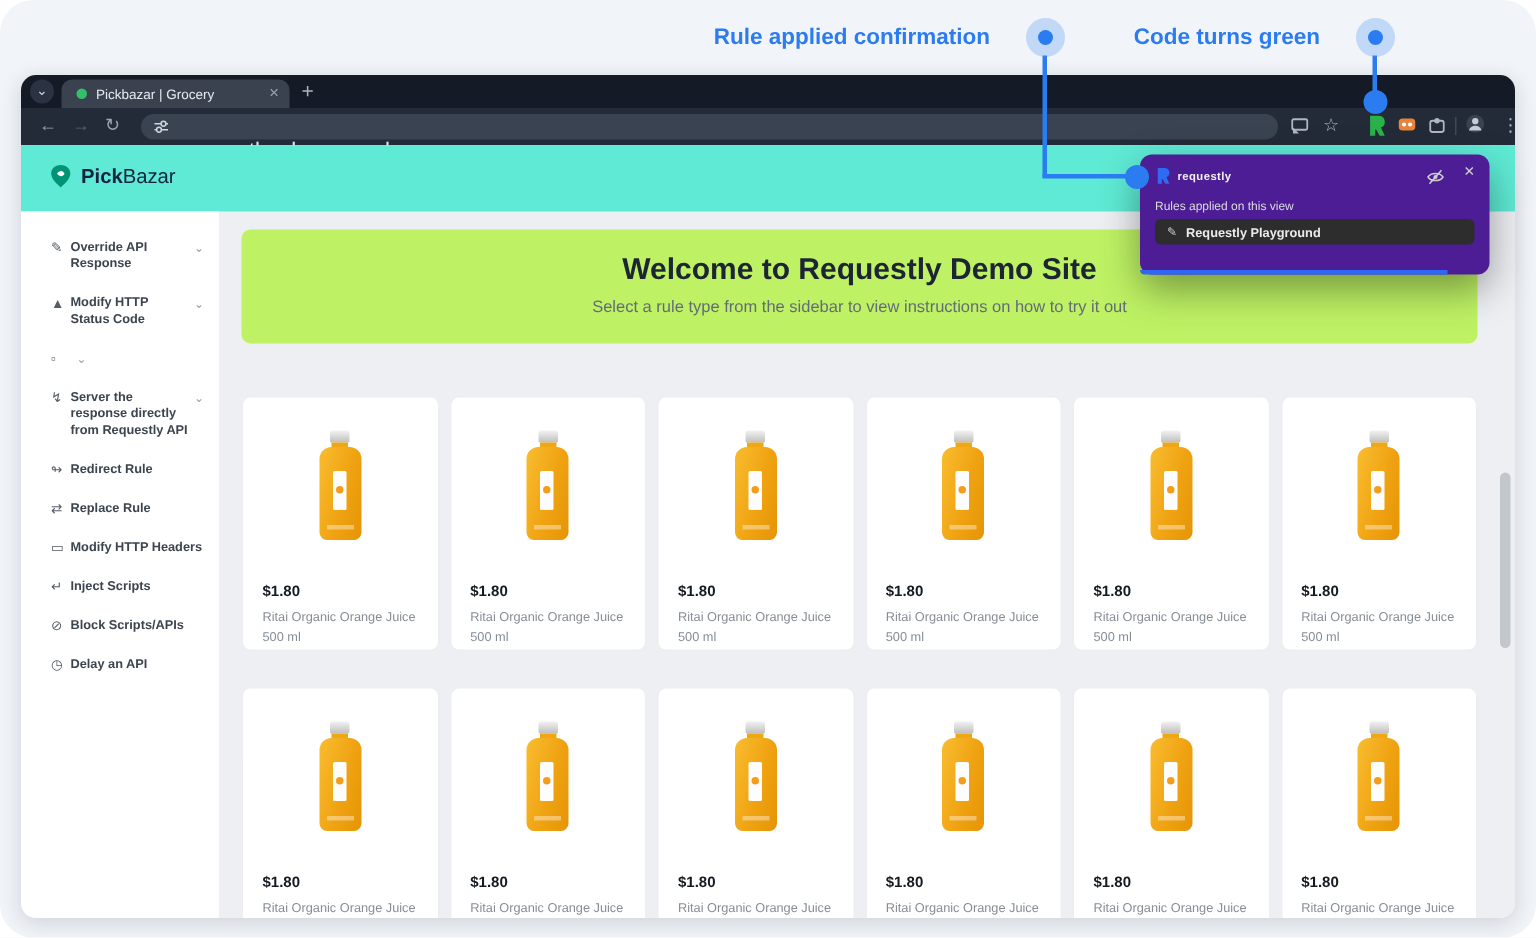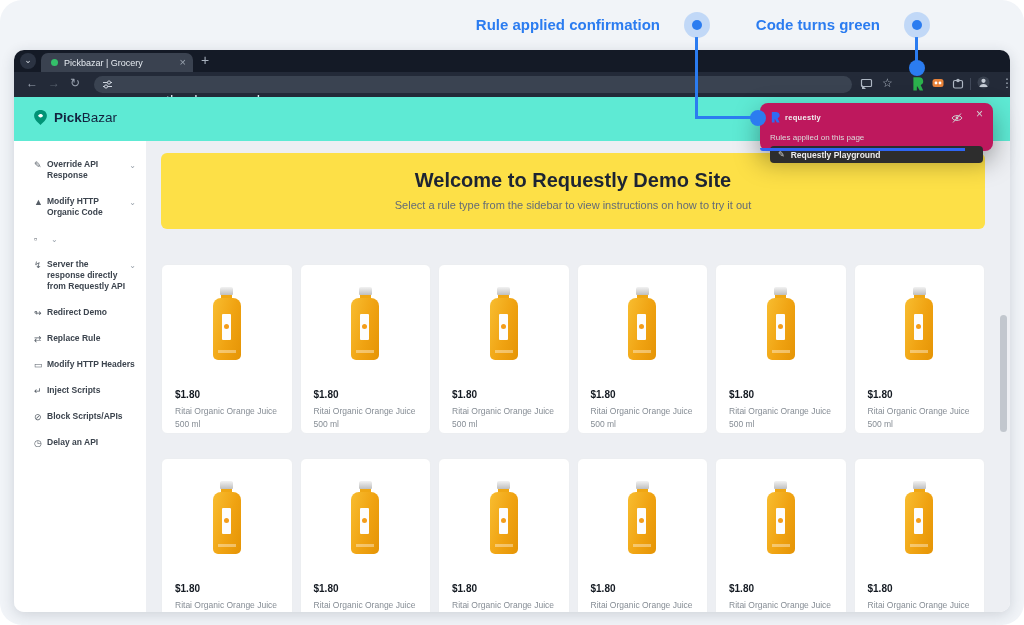--- a/index.html
+++ b/index.html
@@ -33,40 +33,40 @@
   .siteheader{position:absolute;left:0;top:0;right:0;height:44px;background:#5eead4;}
   .logo{position:absolute;left:18px;top:12px;display:flex;align-items:center;gap:5px;}
   .logo-text{font-size:13.5px;color:#13233f;}
   .logo-bold{font-weight:700;}
   .sidebar{position:absolute;left:0;top:44px;width:132px;bottom:0;background:#fff;padding-top:18px;box-sizing:border-box;}
   .sb-item{display:flex;align-items:flex-start;padding:0 10px 0 20px;margin-bottom:15px;}
   .sb-icon{width:13px;font-size:9px;color:#555d66;flex:none;padding-top:1px;}
   .sb-label{flex:1;font-size:8.5px;line-height:11px;font-weight:700;color:#3c444e;}
   .sb-chev{font-size:8px;color:#99a1ab;margin-left:4px;flex:none;padding-top:2px;}
   .main{position:absolute;left:132px;top:44px;right:0;bottom:0;}
-  .hero{position:absolute;left:15px;top:12px;width:824px;height:76px;background:#fde047;border-radius:6px;
+  .hero{position:absolute;left:15px;top:12px;width:824px;height:76px;background:#bef264;border-radius:6px;
         text-align:center;box-sizing:border-box;padding-top:16px;}
   .hero-title{font-size:20px;font-weight:700;color:#1d2433;}
   .hero-sub{font-size:11px;color:#636b77;margin-top:7px;}
   .grid{position:absolute;left:15px;top:123px;width:824px;display:grid;
         grid-template-columns:repeat(6,1fr);gap:24px 7px;}
   .card{background:#fff;border:1px solid #eceef1;border-radius:6px;height:170px;position:relative;box-sizing:border-box;}
   .price{position:absolute;left:13px;top:124px;font-size:10px;font-weight:700;color:#141a22;}
   .pname{position:absolute;left:13px;right:9px;top:140px;font-size:8.5px;line-height:13px;color:#868d95;}
   .bottle{margin:22px auto 0;width:34px;}
   .cap{width:13px;height:8px;margin:0 auto;background:linear-gradient(#f2f2f2,#bfbfbf);border-radius:2px 2px 1px 1px;}
   .neck{width:11px;height:4px;margin:0 auto;background:#f0a714;}
   .bbody{width:28px;height:62px;margin:-1px auto 0;position:relative;border-radius:8px 8px 5px 5px;
          background:linear-gradient(105deg,#f8bd30 0%,#f0a312 55%,#e59405 100%);}
   .blabel{position:absolute;left:9px;top:16px;width:9px;height:26px;background:#fdfdfd;border-radius:1px;}
   .bdot{position:absolute;left:2px;top:10px;width:5px;height:5px;border-radius:50%;background:#f49d1a;}
   .bband{position:absolute;left:5px;bottom:7px;right:5px;height:3px;background:rgba(255,255,255,.38);}
   .scrollthumb{position:absolute;left:986px;top:218px;width:7px;height:117px;border-radius:4px;background:#c2c7ce;}
   
-  .popup{position:absolute;left:760px;top:103px;width:233px;height:48px;background:#be185d;border-radius:8px;
+  .popup{position:absolute;left:760px;top:103px;width:233px;height:80px;background:#4c1d95;border-radius:8px;
          z-index:40;box-shadow:0 10px 26px rgba(0,0,0,.38);}
   .pp-brandwrap{position:absolute;left:10px;top:8px;display:flex;align-items:center;gap:4px;}
   .pp-brand{font-size:7.5px;font-weight:600;letter-spacing:.3px;color:#f2f2f2;}
   .pp-eye{position:absolute;right:30px;top:9px;}
   .pp-close{position:absolute;right:10px;top:4px;font-size:12px;color:#d0d0d0;}
   .pp-msg{position:absolute;left:10px;top:30px;font-size:8px;color:#dcdcdc;}
   .pp-row{position:absolute;left:10px;top:43px;width:213px;height:17px;background:#2d2d2d;border-radius:4px;
           display:flex;align-items:center;gap:6px;padding-left:8px;box-sizing:border-box;}
   .pp-rowicon{font-size:8px;color:#cfcfcf;}
   .pp-rowtext{font-size:8.5px;font-weight:600;color:#ececec;}
@@ -152,35 +152,35 @@
       </div>
 
       <div class="sidebar">
           <div class="sb-item">
             <span class="sb-icon">✎</span>
             <span class="sb-label">Override API Response</span>
             <span class="sb-chev">⌄</span>
           </div>
           <div class="sb-item">
             <span class="sb-icon">▲</span>
-            <span class="sb-label">Modify HTTP Organic Code</span>
+            <span class="sb-label">Modify HTTP Status Code</span>
             <span class="sb-chev">⌄</span>
           </div>
           <div class="sb-item">
             <span class="sb-icon">▫</span>
             <span class="sb-chev">⌄</span>
           </div>
           <div class="sb-item">
             <span class="sb-icon">↯</span>
             <span class="sb-label">Server the response directly from Requestly API</span>
             <span class="sb-chev">⌄</span>
           </div>
           <div class="sb-item">
             <span class="sb-icon">↬</span>
-            <span class="sb-label">Redirect Demo</span>
+            <span class="sb-label">Redirect Rule</span>
           </div>
           <div class="sb-item">
             <span class="sb-icon">⇄</span>
             <span class="sb-label">Replace Rule</span>
           </div>
           <div class="sb-item">
             <span class="sb-icon">▭</span>
             <span class="sb-label">Modify HTTP Headers</span>
           </div>
           <div class="sb-item">
@@ -384,21 +384,21 @@
         <path d="M4 2h10a7 7 0 0 1 2.6 13.5L21 25h-6l-4-7H10v7H4z" fill="#2e6bf2"></path>
       </svg>
       <span class="pp-brand">requestly</span>
     </div>
     <svg class="pp-eye" width="12" height="12" viewBox="0 0 12 12">
       <path d="M1 6 C3 2.8 9 2.8 11 6 C9 9.2 3 9.2 1 6z" fill="none" stroke="#cfcfcf" stroke-width="1"></path>
       <circle cx="6" cy="6" r="1.4" fill="#cfcfcf"></circle>
       <line x1="2" y1="10.5" x2="10" y2="1.5" stroke="#cfcfcf" stroke-width="1"></line>
     </svg>
     <span class="pp-close">×</span>
-    <div class="pp-msg">Rules applied on this page</div>
+    <div class="pp-msg">Rules applied on this view</div>
     <div class="pp-row">
       <span class="pp-rowicon">✎</span>
       <span class="pp-rowtext">Requestly Playground</span>
     </div>
     <div class="pp-bar"></div>
   </div>
 
 </div>
 
 </body></html>

